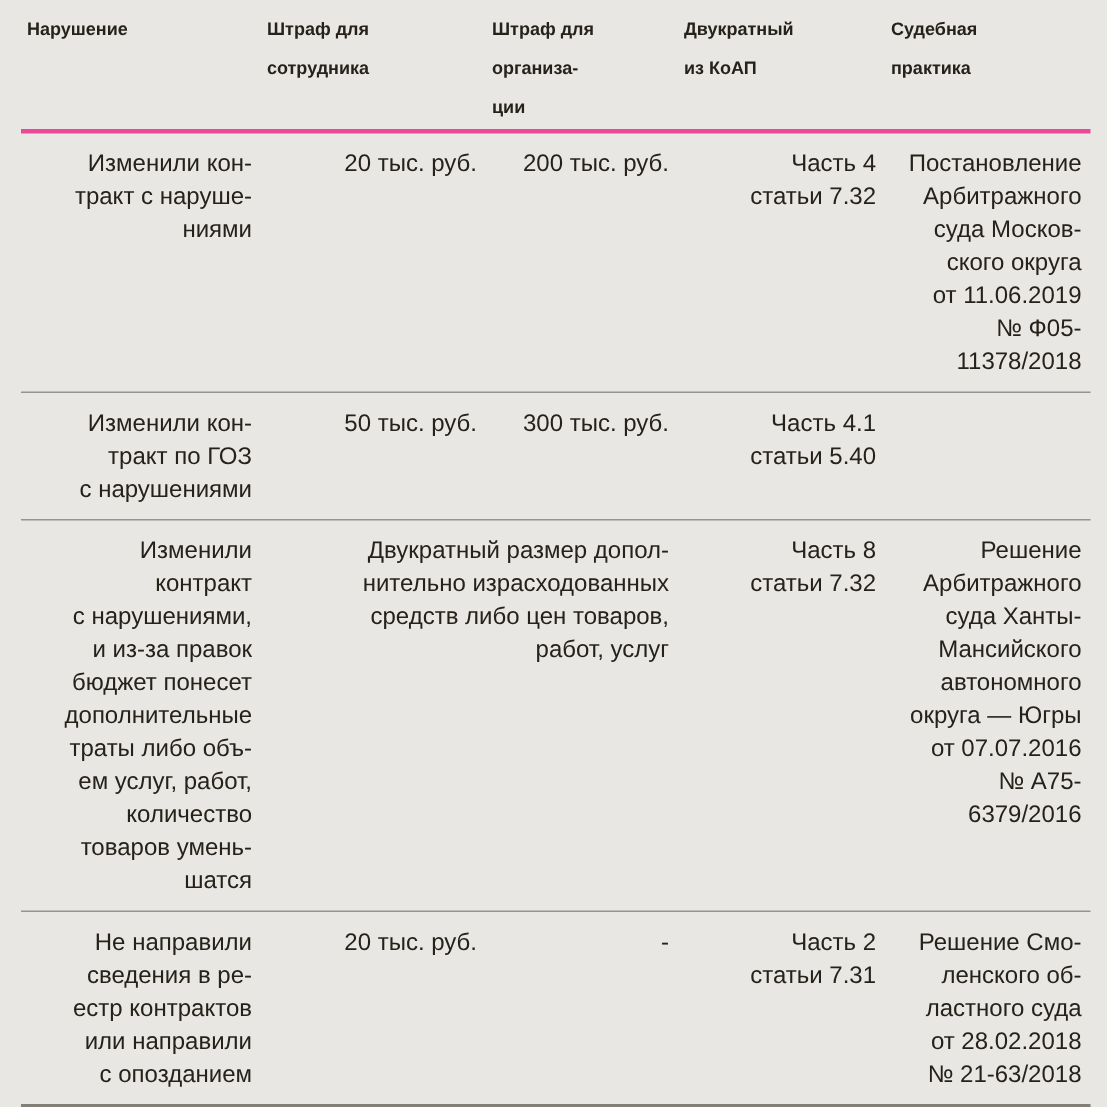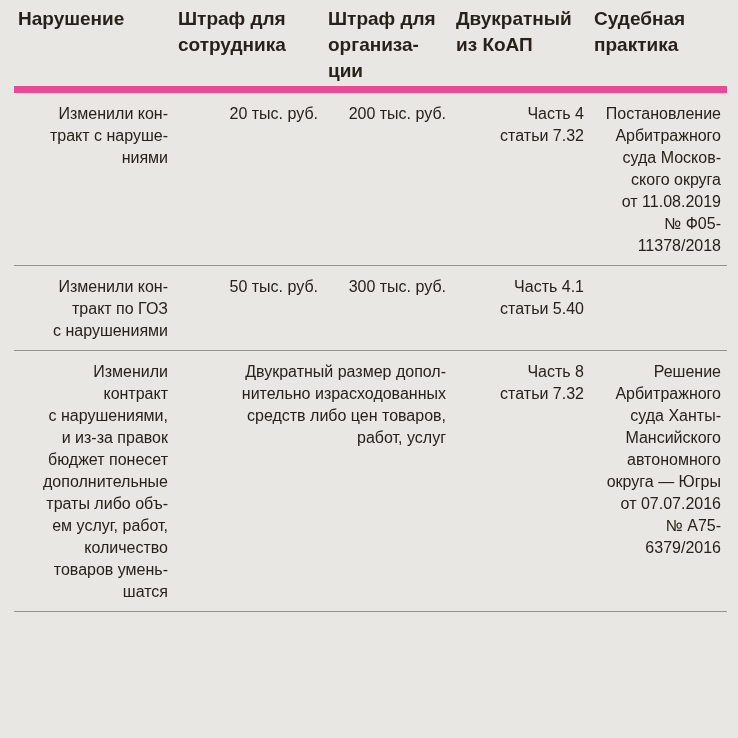--- a/index.html
+++ b/index.html
@@ -21,25 +21,25 @@
     margin: 0 11px 0 14px;
   }
   col.c1 { width: 160px; }
   col.c2 { width: 150px; }
   col.c3 { width: 128px; }
   col.c4 { width: 138px; }
   col.c5 { width: 137px; }
   th {
     text-align: left;
     vertical-align: top;
-    font-size: 19px;
+    font-size: 12px;
     font-weight: bold;
     line-height: 26px;
     padding: 6px 6px 2px 4px;
-    border-bottom: 7px solid #ec4899;
+    border-bottom: 3px solid #ec4899;
     white-space: pre-line;
   }
   td {
     text-align: right;
     vertical-align: top;
     font-size: 16px;
     line-height: 22px;
     padding: 10px 6px 8px 4px;
     border-bottom: 1px solid #96948e;
     white-space: pre-line;
@@ -79,21 +79,21 @@
 тракт с наруше-
 ниями</td>
       <td>20 тыс. руб.</td>
       <td>200 тыс. руб.</td>
       <td>Часть 4
 статьи 7.32</td>
       <td>Постановление
 Арбитражного
 суда Москов-
 ского округа
-от 11.08.2019
+от 11.06.2019
 № Ф05-
 11378/2018</td>
     </tr>
     <tr>
       <td>Изменили кон-
 тракт по ГОЗ
 с нарушениями</td>
       <td>50 тыс. руб.</td>
       <td>300 тыс. руб.</td>
       <td>Часть 4.1
@@ -121,14 +121,30 @@
       <td>Решение
 Арбитражного
 суда Ханты-
 Мансийского
 автономного
 округа — Югры
 от 07.07.2016
 № А75-
 6379/2016</td>
     </tr>
+    <tr class="last-row">
+      <td>Не направили
+сведения в ре-
+естр контрактов
+или направили
+с опозданием</td>
+      <td>20 тыс. руб.</td>
+      <td>-</td>
+      <td>Часть 2
+статьи 7.31</td>
+      <td>Решение Смо-
+ленского об-
+ластного суда
+от 28.02.2018
+№ 21-63/2018</td>
+    </tr>
   </tbody>
 </table>
 
 </body></html>

